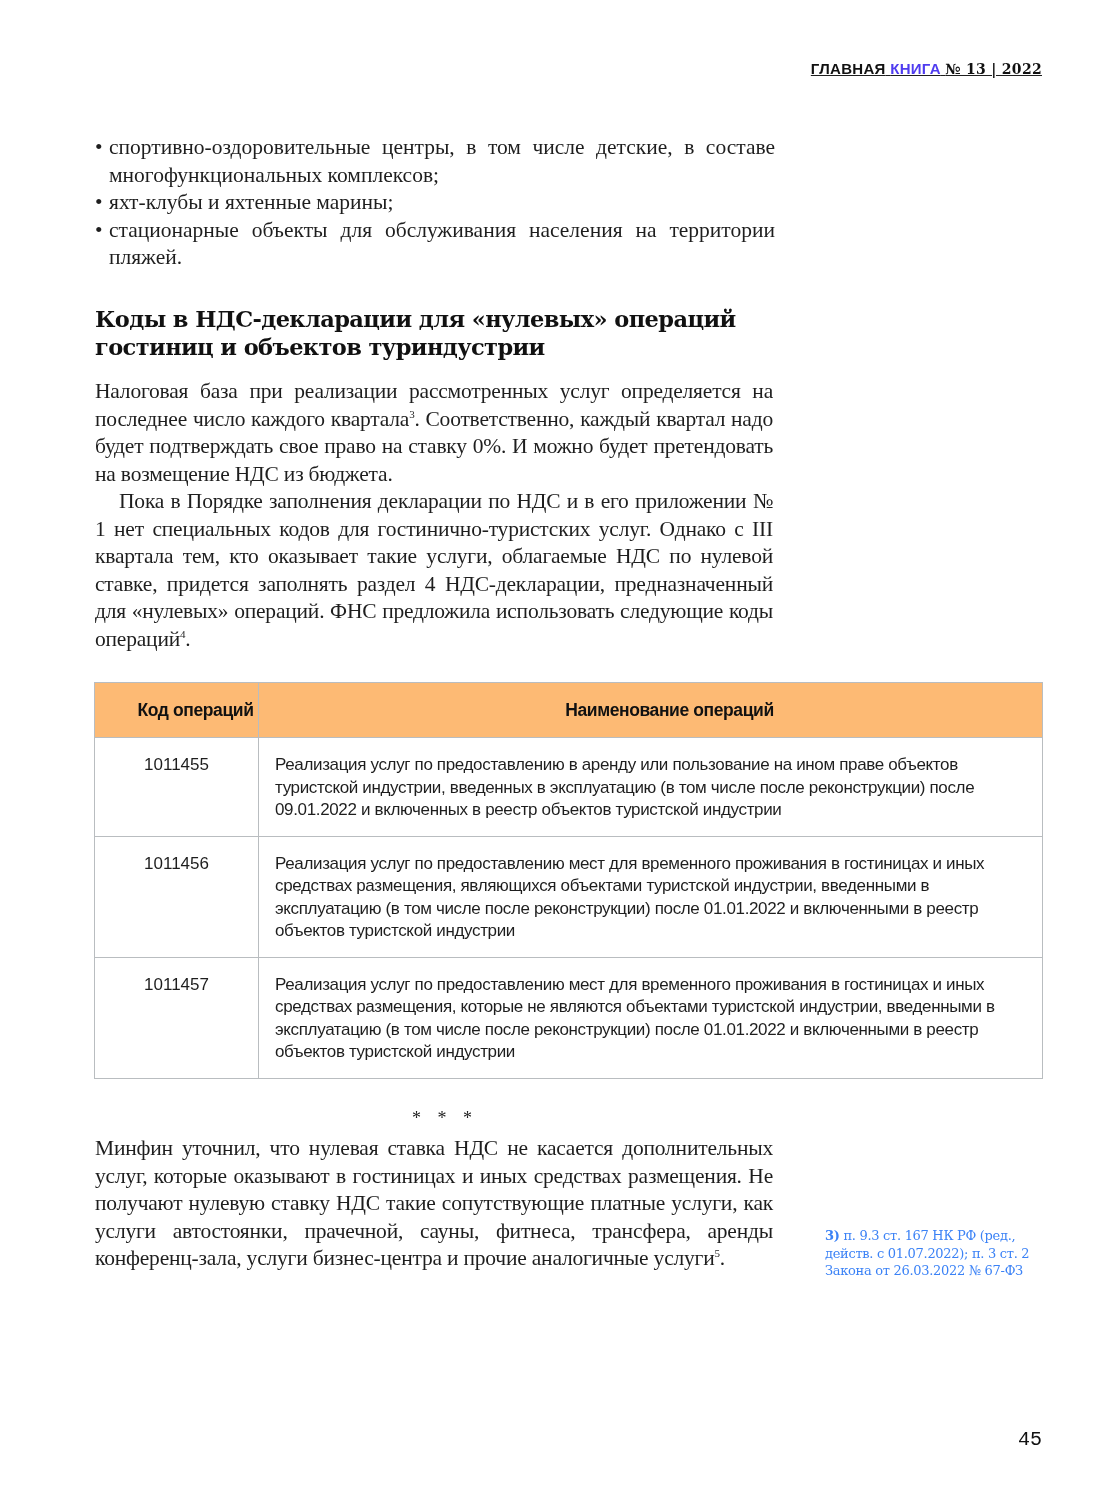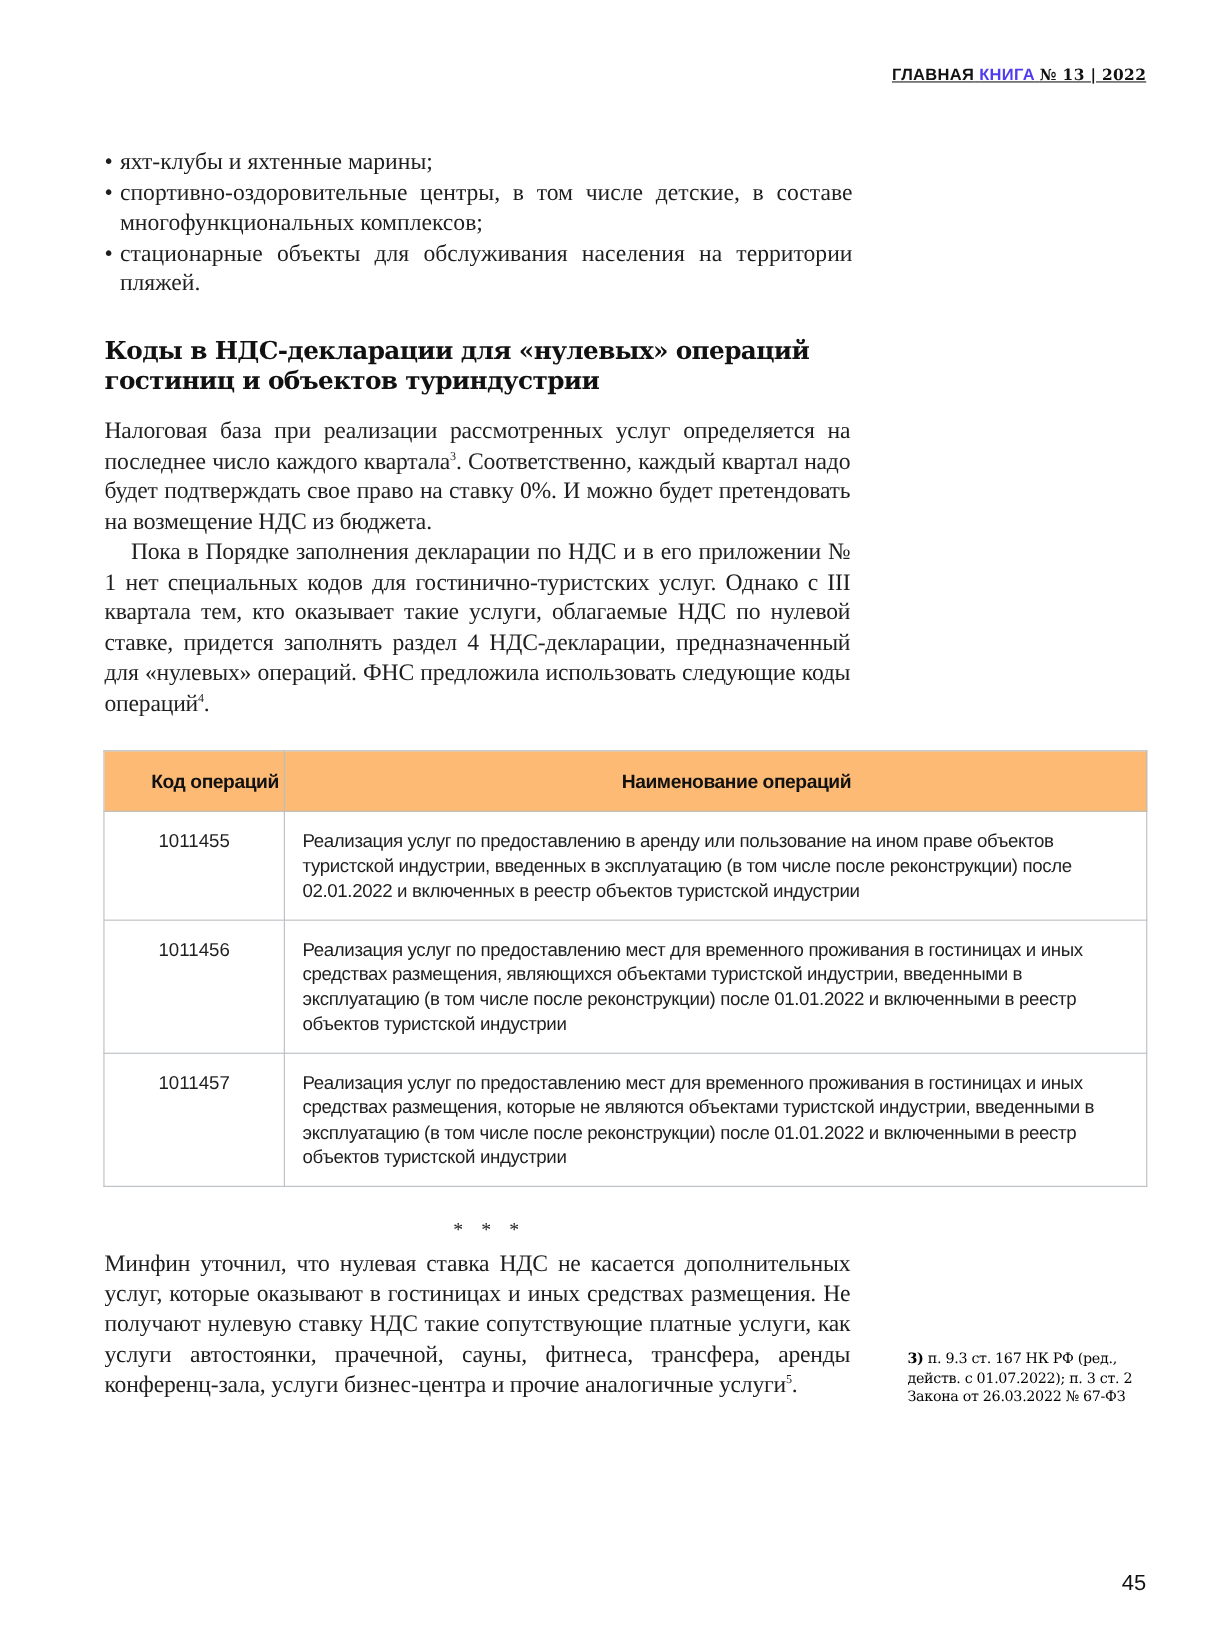--- a/index.html
+++ b/index.html
@@ -23,61 +23,61 @@
 
   table.codes { position: absolute; top: 682px; left: 94px; width: 949px; border-collapse: collapse; font-family: "Liberation Sans", sans-serif; font-size: 17px; line-height: 22.5px; color: #1e1e1e; }
   table.codes th, table.codes td { border: 1px solid #b9bdc0; }
   table.codes th { background: #fdba74; height: 52px; font-weight: bold; font-size: 17.5px; letter-spacing: -0.4px; color: #111; padding-left: 39px; }
   table.codes td { vertical-align: top; }
   table.codes td.code { width: 161px; text-align: center; padding-top: 16px; }
   table.codes td.name { padding: 16px 16px 14px 16px; letter-spacing: -0.35px; }
 
   .stars { position: absolute; top: 1108px; left: 412px; font-family: "Liberation Serif", serif; font-size: 18px; letter-spacing: 6px; }
 
-  .notes { position: absolute; left: 825px; top: 1227px; width: 220px; font-family: "DejaVu Serif", serif; font-size: 13px; line-height: 17.5px; letter-spacing: -0.3px; color: #000000; }
+  .notes { position: absolute; left: 825px; top: 1227px; width: 220px; font-family: "DejaVu Serif", serif; font-size: 13px; line-height: 17.5px; letter-spacing: -0.3px; color: #3b82f6; }
   .notes .note { margin-bottom: 6px; }
   .notes .num { font-weight: bold; }
 
-  .page-number { position: absolute; top: 1428px; right: 62px; font-family: Liberation Sans, sans-serif; font-size: 20px; color: #111; }
+  .page-number { position: absolute; top: 1428px; right: 62px; font-family: Liberation Mono, monospace; font-size: 20px; color: #111; }
   sup { font-size: 11px; line-height: 0; vertical-align: super; }
   .end-mark { display: inline-block; width: 11px; height: 11px; background: #111; margin-left: 6px; vertical-align: 1px; }
 </style>
 </head>
 <body>
 
 <div class="running-head">
   <span class="brand-a">ГЛАВНАЯ</span>
   <span class="brand-b">КНИГА</span>
   <span class="issue">№ 13 | 2022</span>
 </div>
 
 <ul class="bullets">
+  <li>спортивно-оздоровительные центры, в том числе детские, в составе многофункциональных комплексов;</li>
   <li>яхт-клубы и яхтенные марины;</li>
-  <li>спортивно-оздоровительные центры, в том числе детские, в составе многофункциональных комплексов;</li>
   <li>стационарные объекты для обслуживания населения на территории пляжей.</li>
 </ul>
 
 <h2 class="section-title">Коды в НДС-декларации для «нулевых» операций гостиниц и объектов туриндустрии</h2>
 
 <div class="col" style="top:378px;">
   <p class="para"><span>Налоговая база при реализации рассмотренных услуг определяется на последнее число каждого квартала</span><sup>3</sup><span>. Соответственно, каждый квартал надо будет подтверждать свое право на ставку 0%. И можно будет претендовать на возмещение НДС из бюджета.</span></p>
   <p class="para indent"><span>Пока в Порядке заполнения декларации по НДС и в его приложении № 1 нет специальных кодов для гостинично-туристских услуг. Однако с III квартала тем, кто оказывает такие услуги, облагаемые НДС по нулевой ставке, придется заполнять раздел 4 НДС-декларации, предназначенный для «нулевых» операций. ФНС предложила использовать следующие коды операций</span><sup>4</sup><span>.</span></p>
 </div>
 
 <table class="codes">
   <thead>
     <tr>
       <th>Код операций</th>
       <th>Наименование операций</th>
     </tr>
   </thead>
   <tbody>
     <tr>
       <td class="code">1011455</td>
-      <td class="name">Реализация услуг по предоставлению в аренду или пользование на ином праве объектов туристской индустрии, введенных в эксплуатацию (в том числе после реконструкции) после 02.01.2022 и включенных в реестр объектов туристской индустрии</td>
+      <td class="name">Реализация услуг по предоставлению в аренду или пользование на ином праве объектов туристской индустрии, введенных в эксплуатацию (в том числе после реконструкции) после 09.01.2022 и включенных в реестр объектов туристской индустрии</td>
     </tr>
     <tr>
       <td class="code">1011456</td>
       <td class="name">Реализация услуг по предоставлению мест для временного проживания в гостиницах и иных средствах размещения, являющихся объектами туристской индустрии, введенными в эксплуатацию (в том числе после реконструкции) после 01.01.2022 и включенными в реестр объектов туристской индустрии</td>
     </tr>
     <tr>
       <td class="code">1011457</td>
       <td class="name">Реализация услуг по предоставлению мест для временного проживания в гостиницах и иных средствах размещения, которые не являются объектами туристской индустрии, введенными в эксплуатацию (в том числе после реконструкции) после 01.01.2022 и включенными в реестр объектов туристской индустрии</td>
     </tr>
   </tbody>

